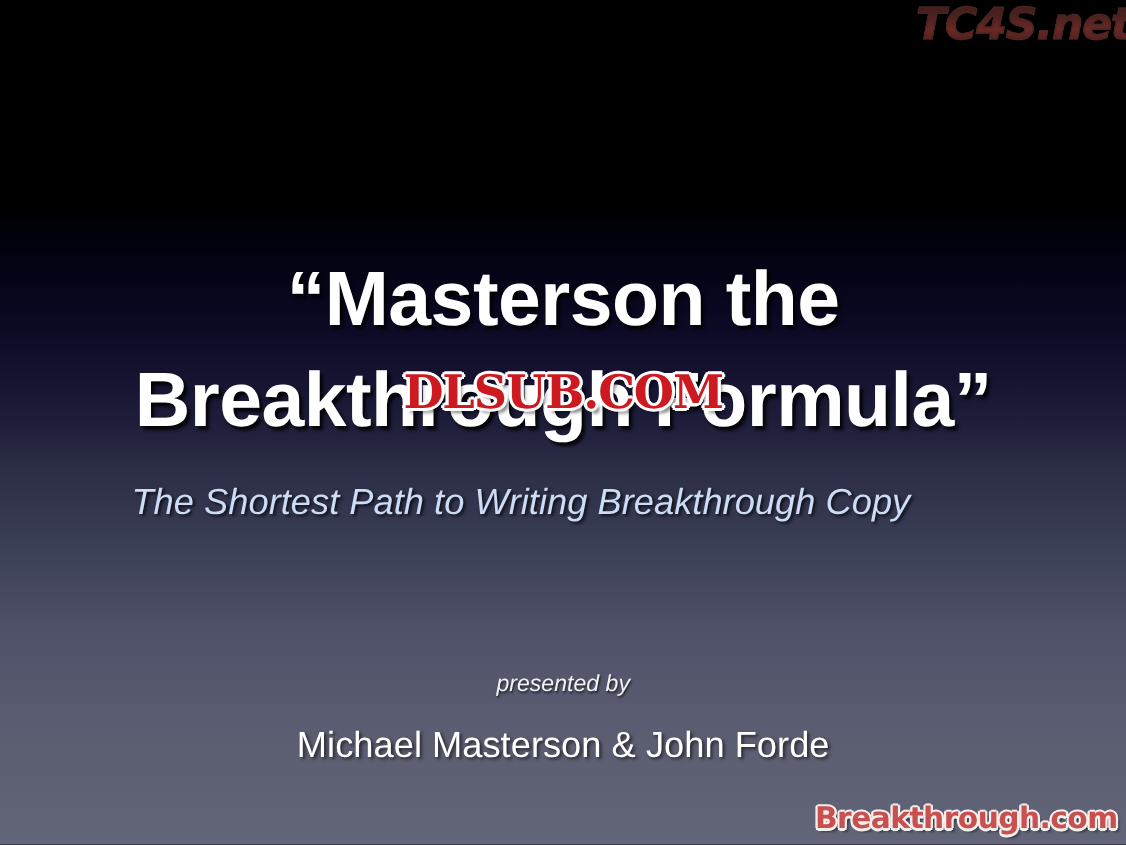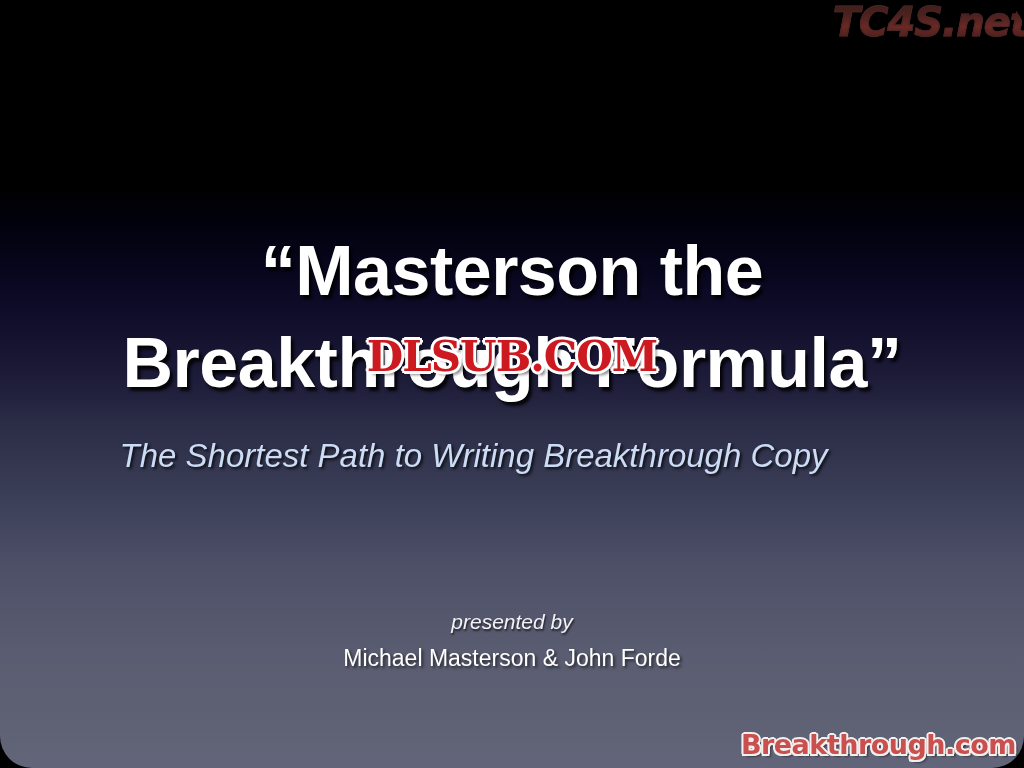--- a/index.html
+++ b/index.html
@@ -21,21 +21,20 @@
       #07061c 35%,
       #0d0a26 39%,
       #14122f 44%,
       #1e1d3a 50%,
       #2b2c46 55%,
       #3c3f58 65%,
       #4d5067 74%,
       #5a5d71 85%,
       #5f6274 95%,
       #63667a 100%);
-    border-radius: 32px;
   }
 
   
   #tc4s-watermark {
     position: absolute;
     top: 2px;
     right: -4px;
     font-family: "DejaVu Sans", sans-serif;
     font-weight: bold;
     font-style: italic;
@@ -98,23 +97,23 @@
     text-align: center;
   }
   #presented-by {
     font-family: "Liberation Sans", sans-serif;
     font-style: italic;
     font-size: 21px;
     color: #f2f3f7;
     text-shadow: 1px 2px 2px rgba(0,0,0,0.65);
   }
   #presenter-names {
-    margin-top: 11px;
+    margin-top: 24px;
     font-family: "Liberation Sans", sans-serif;
-    font-size: 23px;
+    font-size: 33px;
     color: #ffffff;
     text-shadow: 2px 2px 3px rgba(0,0,0,0.6);
   }
 
   
   #dlsub-watermark {
     position: absolute;
     top: 336px;
     left: 50%;
     transform: translateX(-50%);

